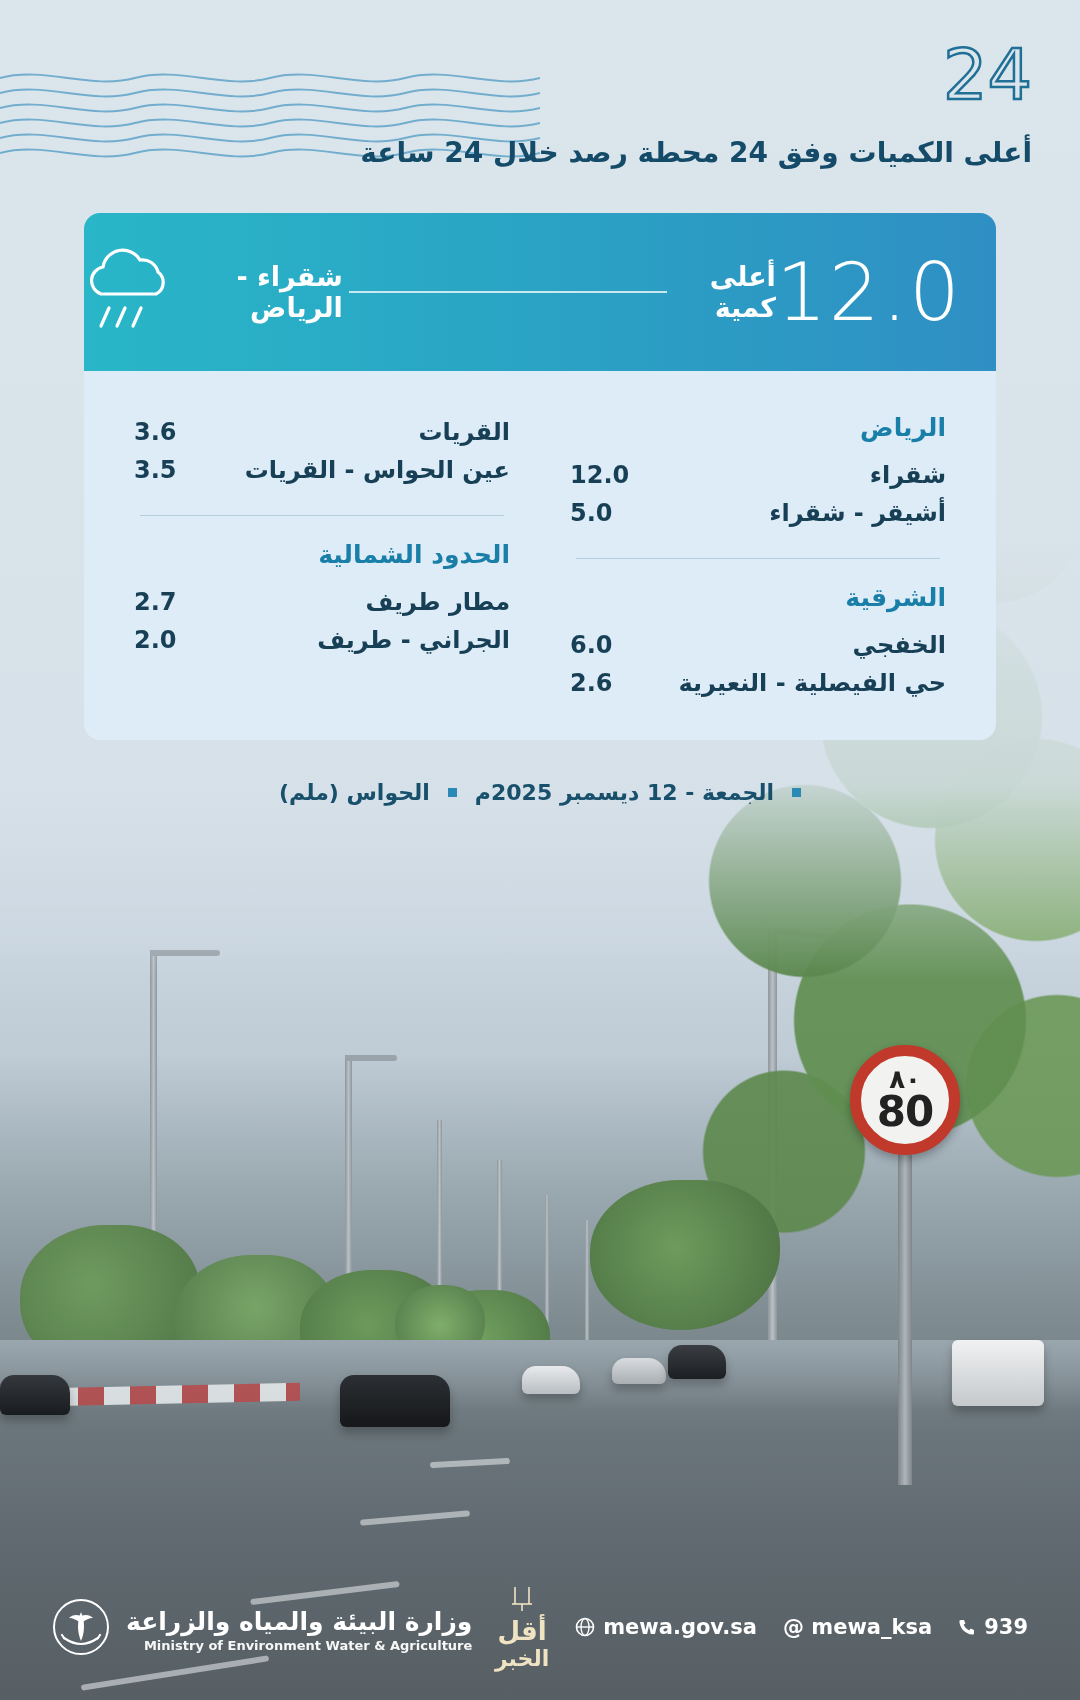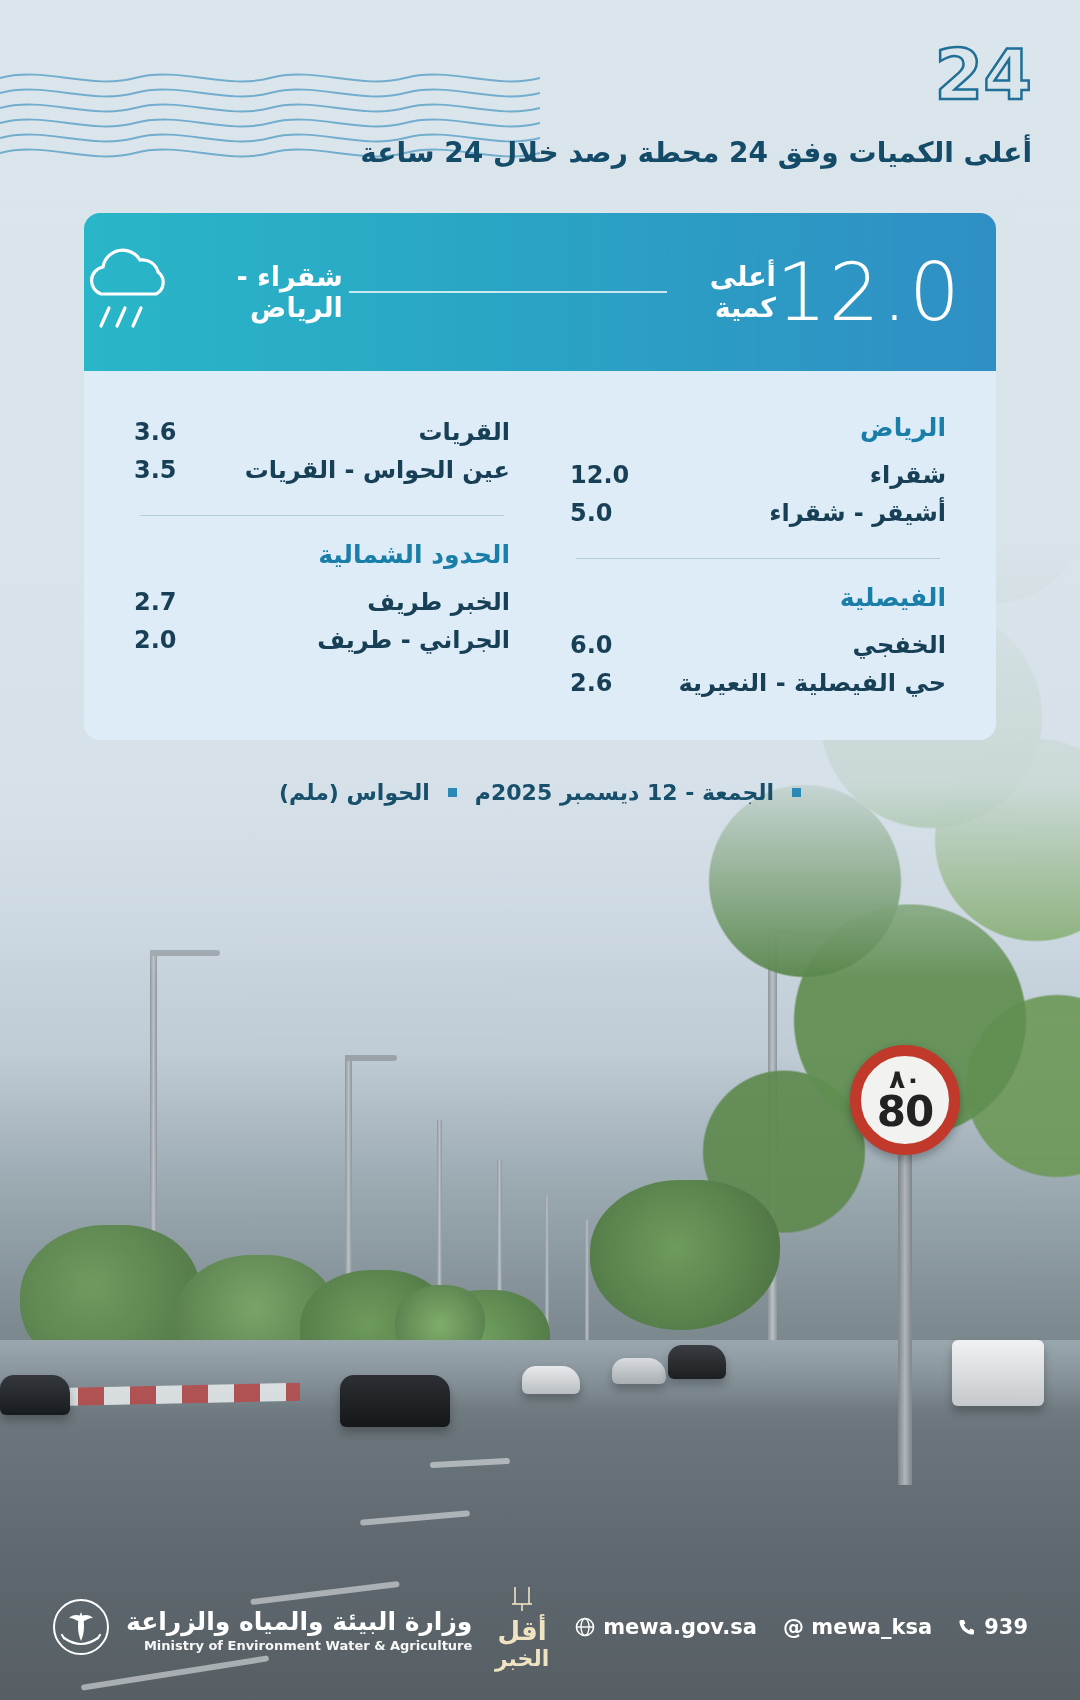--- a/index.html
+++ b/index.html
@@ -85,21 +85,21 @@
 
   
   .header { padding: 40px 48px 0 48px; display:flex; justify-content:flex-start; }
   .header-right { text-align: right; width: 100%; }
   .title-row { display:flex; align-items:center; justify-content:flex-start; gap: 14px; }
   .title-main {
     font-size: 74px; font-weight: 800; color:#0f4c6b; line-height: 1;
     letter-spacing: -1px;
   }
   .title-24 {
-    font-size: 70px; font-weight: 700; line-height:1;
+    font-size: 70px; font-weight: 400; line-height:1;
     color: transparent; -webkit-text-stroke: 2.5px #1f6f96;
   }
   .subtitle {
     margin-top: 26px; font-size: 28px; font-weight: 700; color:#134b68;
     letter-spacing: 0;
   }
 
   
   .waves { position:absolute; left: 0; top: 70px; width: 540px; height: 100px; z-index: 3; }
 
@@ -261,21 +261,21 @@
       <div class="region-title">الرياض</div>
       <div class="region-row">
         <span class="name">شقراء</span>
         <span class="val">12.0</span>
       </div>
       <div class="region-row">
         <span class="name">أشيقر - شقراء</span>
         <span class="val">5.0</span>
       </div>
       <div class="sep"></div>
-      <div class="region-title">الفيصلية</div>
+      <div class="region-title">الشرقية</div>
       <div class="region-row">
         <span class="name">الخفجي</span>
         <span class="val">6.0</span>
       </div>
       <div class="region-row">
         <span class="name">حي الفيصلية - النعيرية</span>
         <span class="val">2.6</span>
       </div>
     </div>
 
@@ -284,21 +284,21 @@
         <span class="name">القريات</span>
         <span class="val">3.6</span>
       </div>
       <div class="region-row">
         <span class="name">عين الحواس - القريات</span>
         <span class="val">3.5</span>
       </div>
       <div class="sep"></div>
       <div class="region-title">الحدود الشمالية</div>
       <div class="region-row">
-        <span class="name">الخبر طريف</span>
+        <span class="name">مطار طريف</span>
         <span class="val">2.7</span>
       </div>
       <div class="region-row">
         <span class="name">الجراني - طريف</span>
         <span class="val">2.0</span>
       </div>
     </div>
   </div>
 
   <div class="note">

